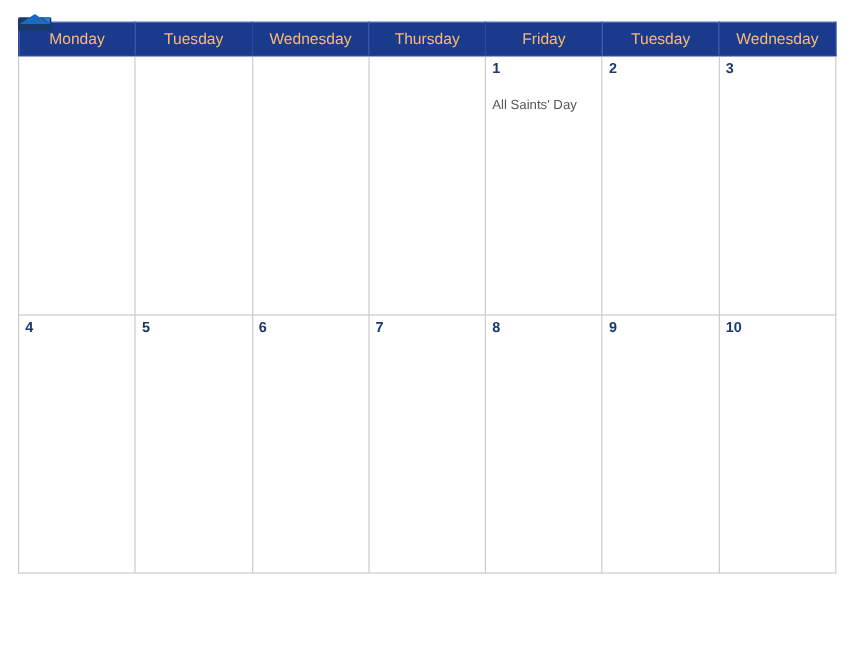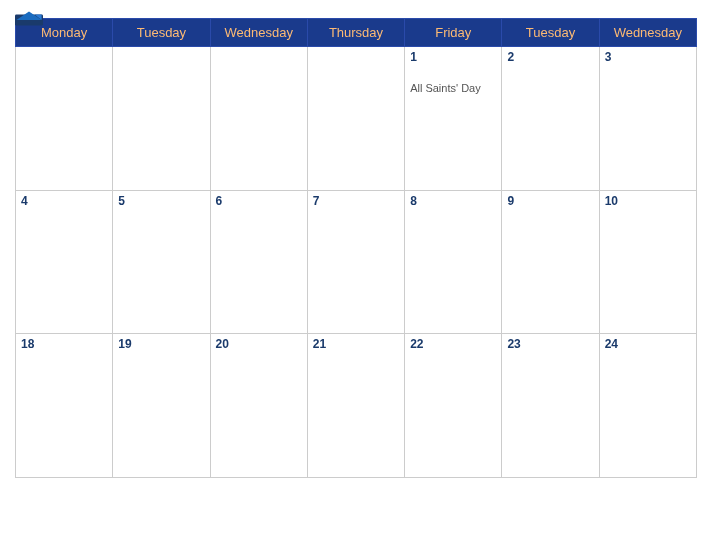--- a/index.html
+++ b/index.html
@@ -160,38 +160,15 @@
           <td>
             <div class="day-number">8</div>
           </td>
           <td>
             <div class="day-number">9</div>
           </td>
           <td>
             <div class="day-number">10</div>
           </td>
         </tr>
-        <tr>
-          <td>
-            <div class="day-number">18</div>
-          </td>
-          <td>
-            <div class="day-number">19</div>
-          </td>
-          <td>
-            <div class="day-number">20</div>
-          </td>
-          <td>
-            <div class="day-number">21</div>
-          </td>
-          <td>
-            <div class="day-number">22</div>
-          </td>
-          <td>
-            <div class="day-number">23</div>
-          </td>
-          <td>
-            <div class="day-number">24</div>
-          </td>
-        </tr>
       </tbody>
   </table>
 </div>
 
 </body></html>

